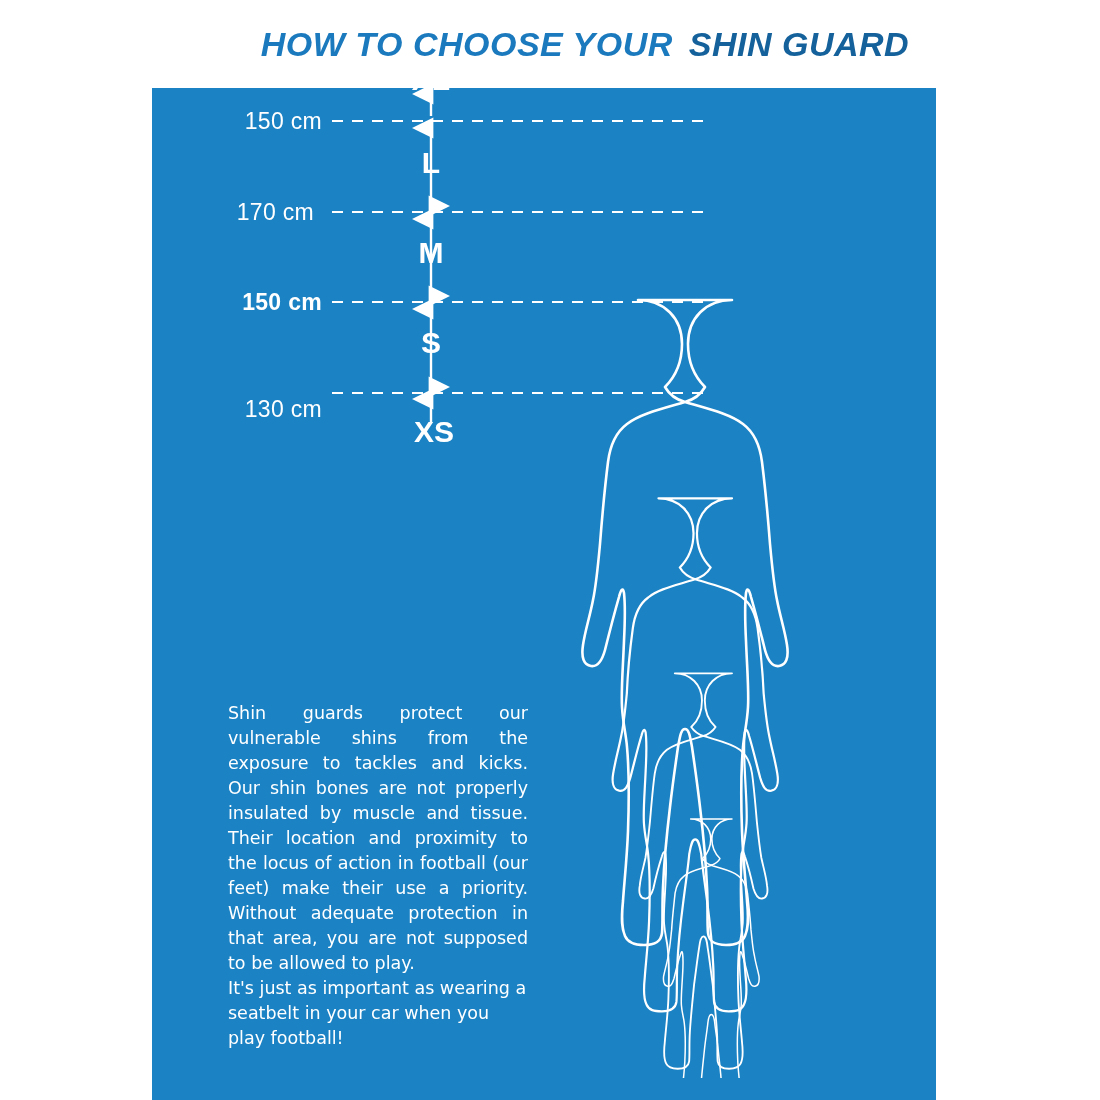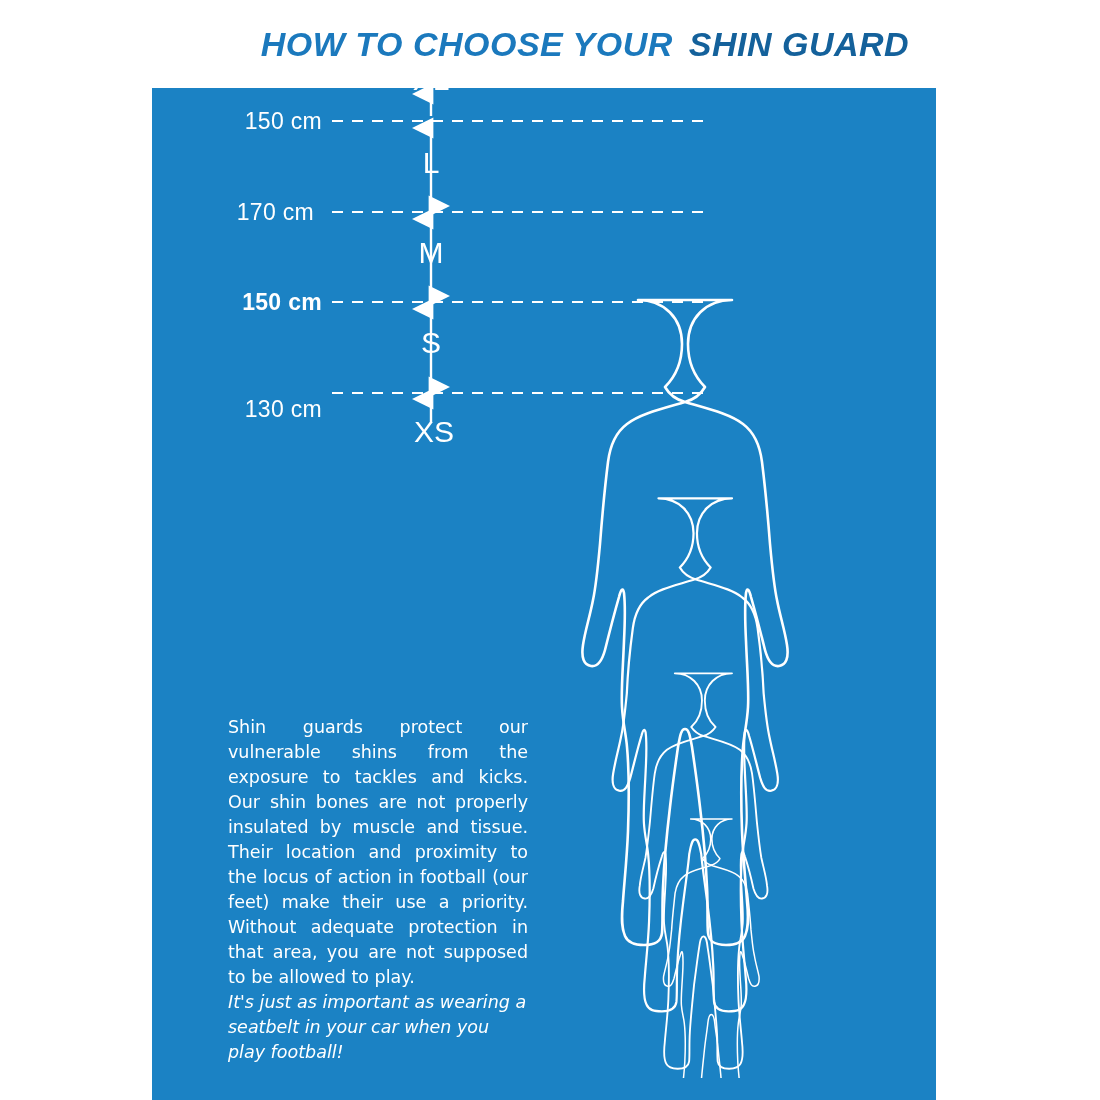--- a/index.html
+++ b/index.html
@@ -61,45 +61,43 @@
     font-size: 23px;
     font-weight: 400;
     letter-spacing: 0.3px;
     text-align: right;
     width: 150px;
   }
   .size-label {
     position: absolute;
     color: #ffffff;
     font-size: 30px;
-    font-weight: 400;
+    font-weight: 700;
     text-align: center;
     width: 90px;
   }
 
   
   #body-text {
     position: absolute;
     left: 76px;
     top: 613px;
     width: 300px;
     color: #ffffff;
     font-size: 17.5px;
     line-height: 25px;
     text-align: justify;
     font-family: "DejaVu Sans", sans-serif;
-    margin-top: 14px;
   }
   #body-text p {
     margin: 0;
   }
   #body-text p.second {
     margin-top: 0px;
     text-align: left;
-    font-style: italic;
   }
 
   
   #figures {
     position: absolute;
     left: 380px;
     top: 90px;
     width: 400px;
     height: 900px;
   }

